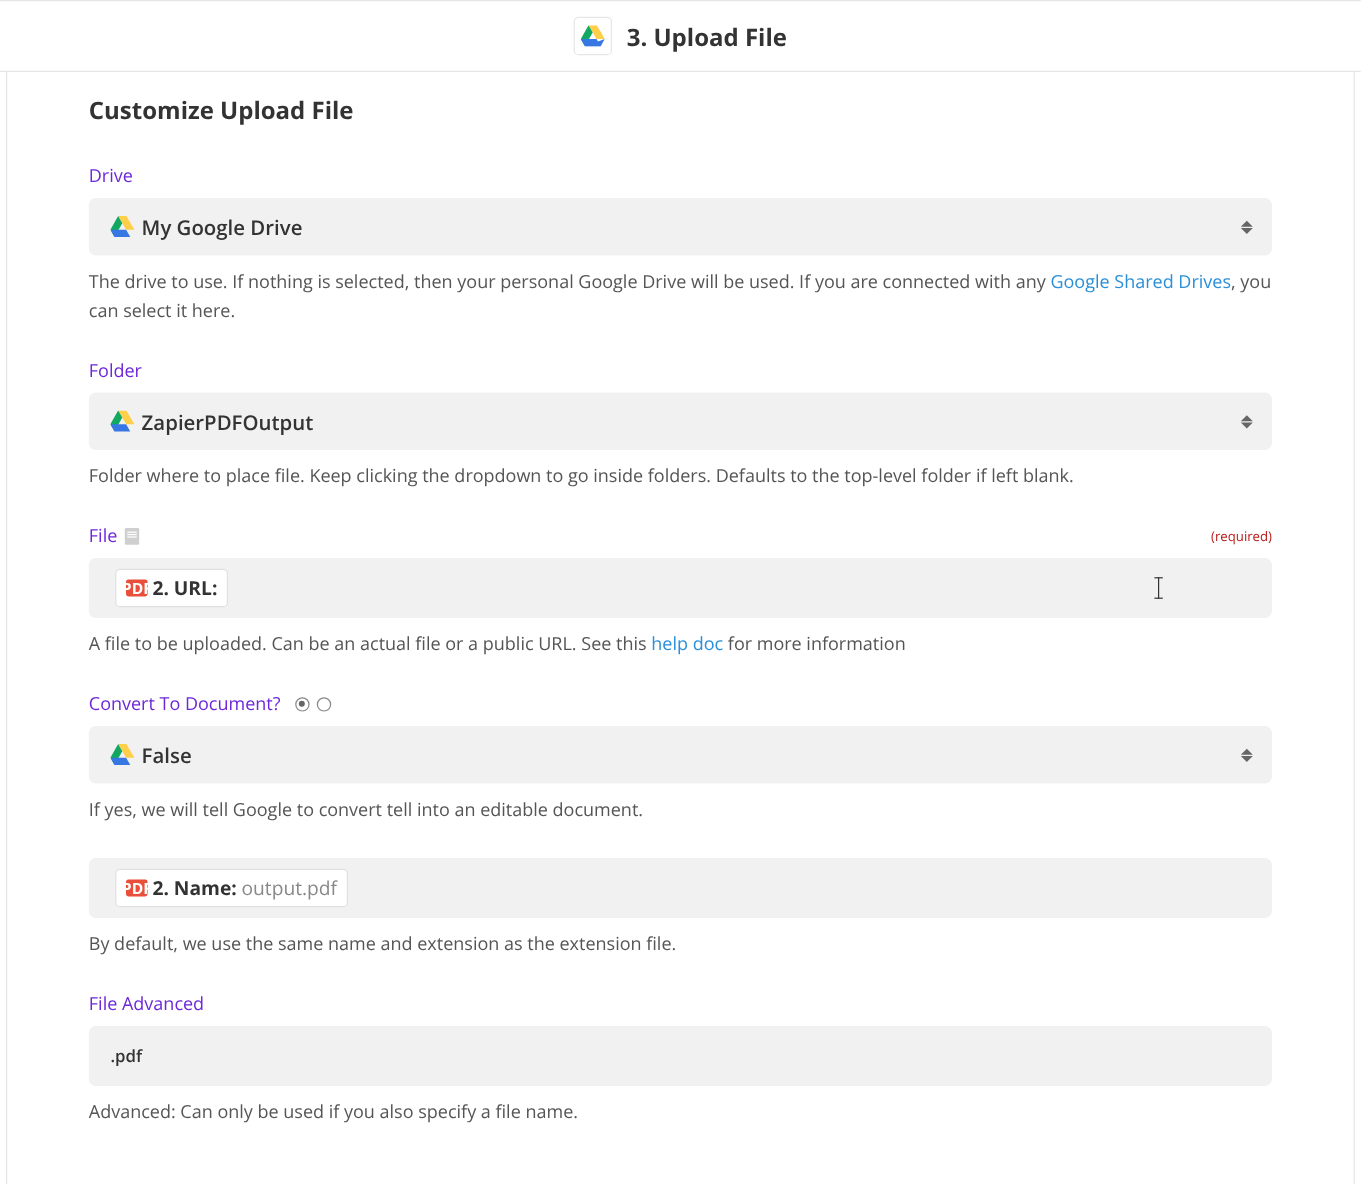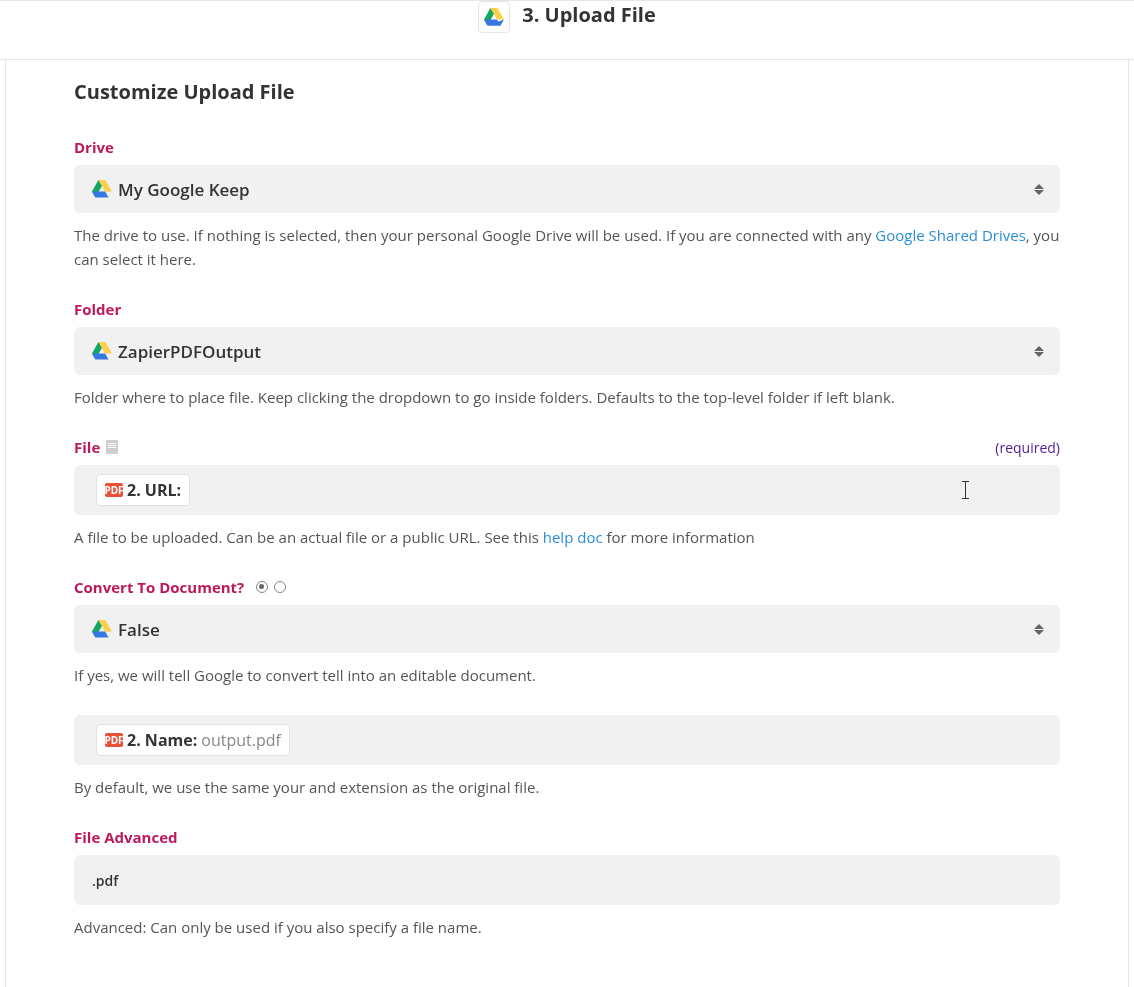--- a/index.html
+++ b/index.html
@@ -11,20 +11,21 @@
     font-family: "Open Sans", -apple-system, BlinkMacSystemFont, "Segoe UI", Helvetica, Arial, sans-serif;
     background: #fff;
     width: 1134px;
     color: #333;
   }
   .header-bar {
     height: 60px;
     border-top: 1px solid #e6e6e6;
     border-bottom: 1px solid #e6e6e6;
     display: flex;
+    align-items: center;
     justify-content: center;
     gap: 12px;
   }
   .header-bar .title {
     font-size: 20px;
     font-weight: 700;
     color: #333;
   }
   .gdrive-logo-wrapper {
     width: 32px;
@@ -53,29 +54,29 @@
     margin-bottom: 28px;
   }
   .field-label-row {
     display: flex;
     align-items: center;
     justify-content: space-between;
     margin-bottom: 8px;
   }
   .field-label {
     font-size: 15px;
-    font-weight: 700;
-    color: #be185d;
+    font-weight: 400;
+    color: #6d28d9;
     display: flex;
     align-items: center;
     gap: 6px;
   }
   .required {
-    color: #4c1d95;
-    font-size: 14px;
+    color: #b91c1c;
+    font-size: 11px;
     font-weight: 400;
   }
   .radio-group {
     display: inline-flex;
     gap: 6px;
     margin-left: 6px;
   }
   .radio {
     width: 12px; height: 12px;
     border-radius: 50%;
@@ -151,21 +152,21 @@
     font-weight: 700;
     color: #333;
   }
   .pill .pill-val {
     color: #888;
     font-weight: 500;
   }
   .pdf-badge {
     background: #e8503b;
     color: #fff;
-    font-size: 10px;
+    font-size: 13px;
     font-weight: 700;
     padding: 2px 2px;
     border-radius: 2px;
     display: inline-flex;
     align-items: center;
     justify-content: center;
     width: 18px;
     height: 14px;
   }
   .help-text {
@@ -243,21 +244,21 @@
       <span class="field-label">Drive</span>
     </div>
     <div class="dropdown">
       <span class="gdrive-logo-small">
         <svg width="20" height="18" viewBox="0 0 87 78">
           <path d="M28 0 L58 0 L87 50 L57 50 Z" fill="#FFCF4A"></path>
           <path d="M0 50 L28 0 L43 26 L15 76 Z" fill="#11A861"></path>
           <path d="M15 76 L0 50 L57 50 L72 76 Z" fill="#3777E3"></path>
         </svg>
       </span>
-      <span class="dropdown-value">My Google Keep</span>
+      <span class="dropdown-value">My Google Drive</span>
       <span class="caret-stack">
         <span class="caret-up"></span>
             <span class="caret-down"></span>
       </span>
     </div>
     <p class="help-text">
       <span>The drive to use. If nothing is selected, then your personal Google Drive will be used. If you are connected with any </span><a href="#">Google Shared Drives</a><span>, you can select it here.</span>
     </p>
   </div>
 
@@ -330,21 +331,21 @@
   </div>
 
   <div class="field-group">
     <div class="input-box">
       <span class="pill">
         <span class="pdf-badge">PDF</span>
         <span class="pill-key">2. Name:</span>
         <span class="pill-val">output.pdf</span>
       </span>
     </div>
-    <p class="help-text">By default, we use the same your and extension as the original file.</p>
+    <p class="help-text">By default, we use the same name and extension as the extension file.</p>
   </div>
 
   <div class="field-group">
     <div class="field-label-row">
       <span class="field-label">File Advanced</span>
     </div>
     <div class="input-box text-only">
       <span>.pdf</span>
     </div>
     <p class="help-text">Advanced: Can only be used if you also specify a file name.</p>

